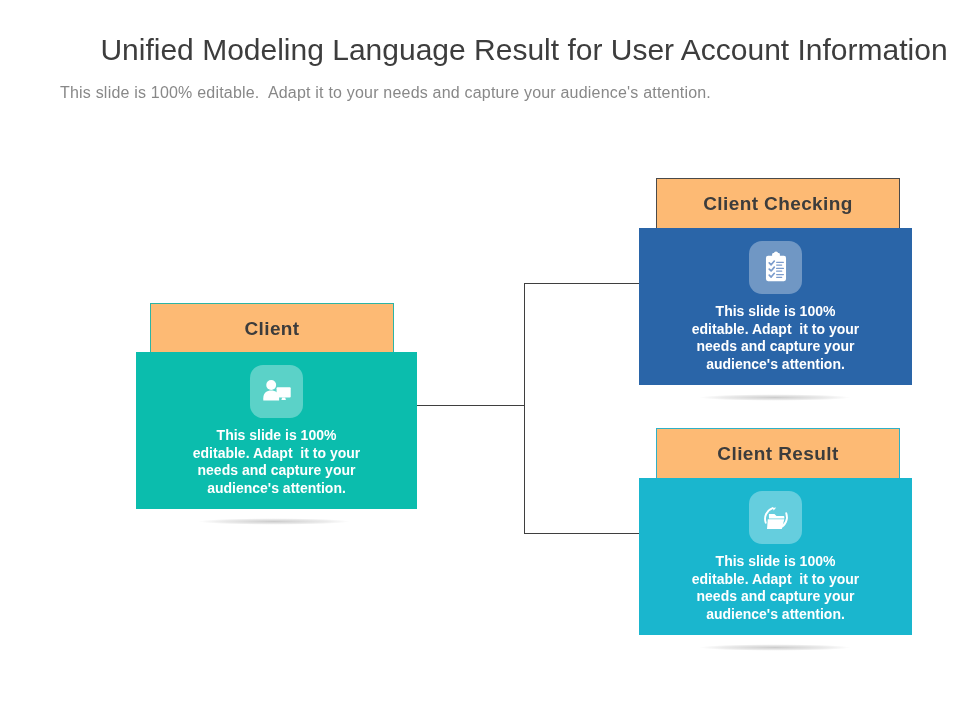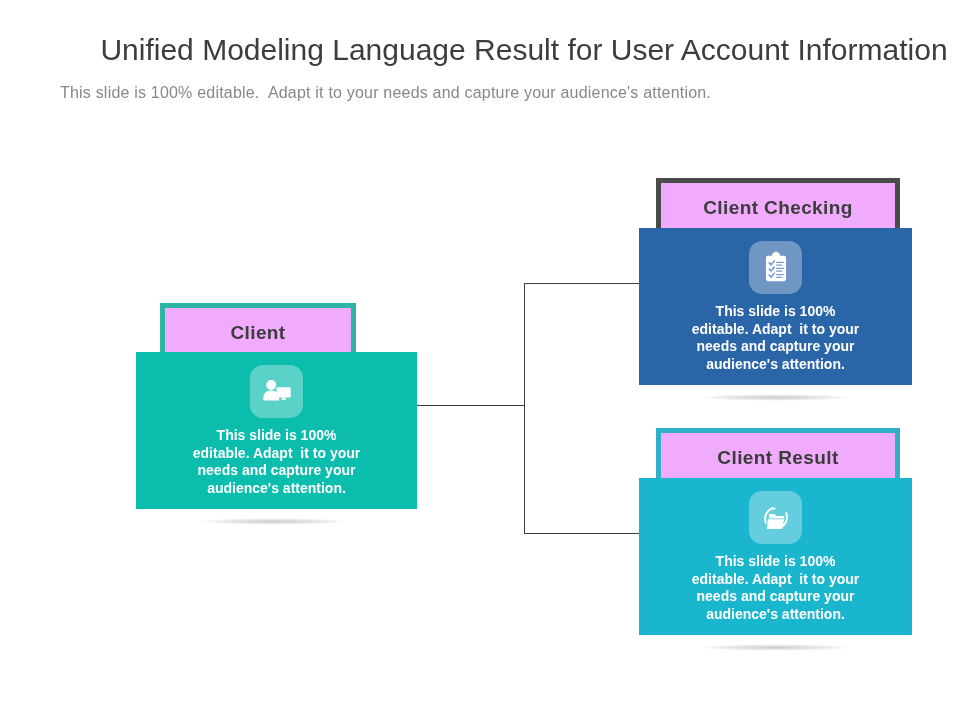--- a/index.html
+++ b/index.html
@@ -23,21 +23,21 @@
     white-space:pre;
   }
   .subtitle{
     position:absolute;top:84px;left:16px;width:960px;text-align:left;
     font-size:16px;color:#888888;letter-spacing:.2px;white-space:pre;
   }
   .connector{position:absolute;background:var(--line);z-index:0;}
   .connector.h{height:1px;}
   .connector.v{width:1px;}
   .node-header{
-    position:absolute;height:60px;background:#f0abfc;border:5px solid #b91c1c;
+    position:absolute;height:60px;background:#fdba74;border:1px solid #b91c1c;
     box-sizing:border-box;text-align:center;z-index:1;
     font-size:19px;font-weight:700;color:#3c3c3c;letter-spacing:.4px;
     padding-top:14px;
   }
   .node-header.teal{border-color:var(--border-teal);}
   .node-header.dark{border-color:var(--border-dark);}
   .node-header.cyan{border-color:var(--border-cyan);}
   .node-card{
     position:absolute;width:273px;height:157px;z-index:2;text-align:center;
   }
@@ -64,21 +64,21 @@
 <div class="slide">
 
   <div class="title">Unified Modeling Language Result for User Account Information</div>
   <div class="subtitle">This slide is 100% editable.  Adapt it to your needs and capture your audience's attention.</div>
 
   <div class="connector h" style="left:373px;top:405px;width:107px"></div>
   <div class="connector v" style="left:480px;top:283px;height:251px"></div>
   <div class="connector h" style="left:480px;top:283px;width:115px"></div>
   <div class="connector h" style="left:480px;top:533px;width:115px"></div>
 
-  <div class="node-header teal" style="left:116px;top:303px;width:196px">
+  <div class="node-header teal" style="left:106px;top:303px;width:244px">
     <span>Client</span>
   </div>
   <div class="node-card teal" style="left:92px;top:352px;width:281px">
     <div class="icon-badge">
       <svg width="38" height="38" viewBox="0 0 36 36" aria-hidden="true">
         <circle cx="12.5" cy="11.3" r="4.7" fill="#fff"></circle>
         <path d="M5 26 v-2 c0-5.2 3.4-7.4 7.5-7.4 c4.1 0 7.5 2.2 7.5 7.4 V26 z" fill="#fff"></path>
         <rect x="17.6" y="13.6" width="13.4" height="9.6" rx="0.9" fill="#fff"></rect>
         <path d="M22.9 23.2 h2.8 l0.8 2.4 h-4.4 z" fill="#fff"></path>
       </svg>

